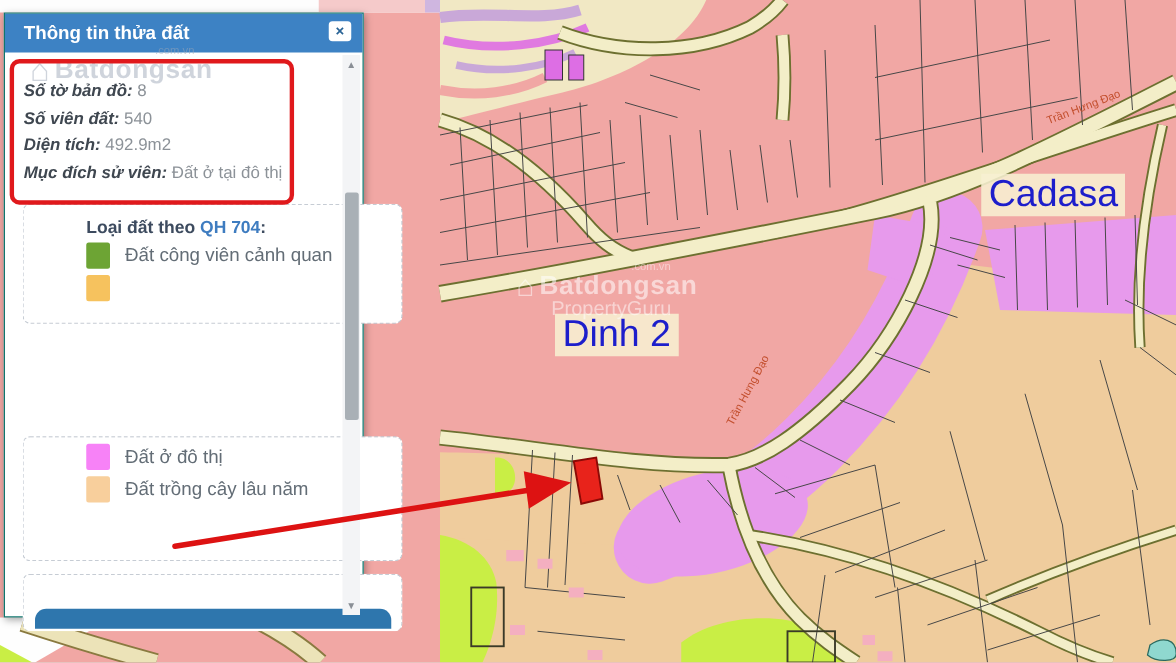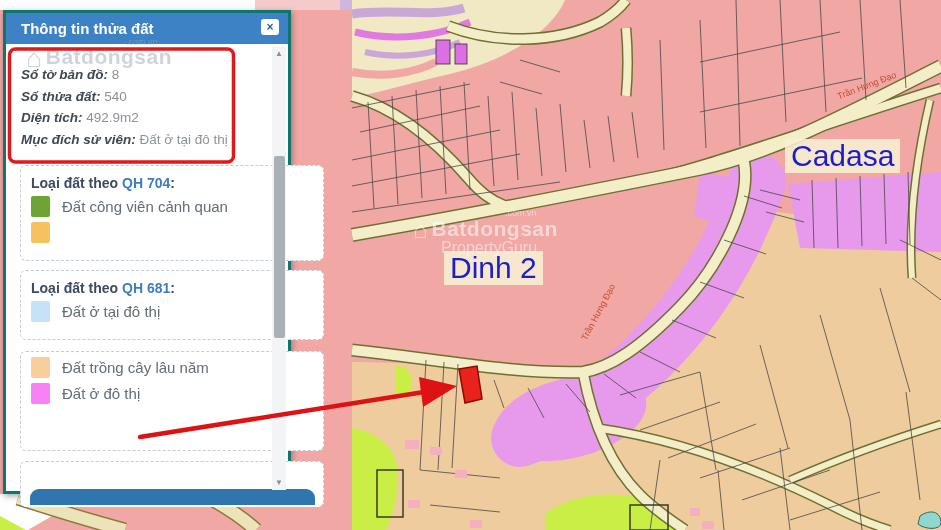--- a/index.html
+++ b/index.html
@@ -24,30 +24,30 @@
   .wm-map .dom{position:absolute;left:92px;top:-8px;font-size:9px;color:rgba(255,255,255,.45);}
   .wm-map .sub{position:absolute;left:28px;top:23px;font-size:16px;color:rgba(255,255,255,.5);}
   .wm-map .house{font-size:24px;vertical-align:-2px;margin-right:4px;color:rgba(255,255,255,.5);}
   .wm-panel{left:20px;top:30px;z-index:12;color:rgba(160,170,185,.5);}
   .wm-panel .brand{font-size:21px;font-weight:bold;letter-spacing:.5px;}
   .wm-panel .dom{position:absolute;left:100px;top:-6px;font-size:9px;}
   .wm-panel .house{font-size:26px;vertical-align:-3px;margin-right:4px;}
 
   
   .panel{position:absolute;left:3px;top:10px;width:288px;height:484px;z-index:10;
-         background:#fff;border:3px solid #0f766e;box-shadow:1px 2px 6px rgba(0,0,0,.35);box-sizing:border-box;}
+         background:#fff;border:1px solid #0f766e;box-shadow:1px 2px 6px rgba(0,0,0,.35);box-sizing:border-box;}
   .panel-header{position:absolute;left:0;top:0;right:0;height:31px;background:#3d82c4;}
   .panel-title{position:absolute;left:15px;top:0;line-height:31px;font-size:15px;font-weight:bold;color:#fff;}
   .close-btn{position:absolute;right:9px;top:6px;width:18px;height:16px;background:#fff;border:none;
              border-radius:3px;color:#2a6496;font-size:12px;font-weight:bold;line-height:16px;
              text-align:center;padding:0;cursor:pointer;}
   .info{position:absolute;left:15px;top:51px;font-size:13.5px;line-height:21.5px;color:#8c9298;}
   .info b{color:#3f4750;font-style:italic;}
   .sec{position:absolute;left:14px;width:304px;border:1px dashed #c6ccd4;border-radius:6px;
-       background:#fff;box-sizing:border-box;}
+       background:#fff;box-sizing:border-box;padding-left:40px;}
   .s1{top:152px;height:96px;} .s2{top:257px;height:70px;} .s3{top:338px;height:100px;}
   .s4{top:448px;height:46px;border-bottom:none;}
   .sec-title{margin:9px 0 2px 10px;font-size:14px;font-weight:bold;color:#3d4b5f;}
   .sec-title a{color:#3e7cc0;text-decoration:none;font-weight:bold;}
   .leg-row{display:flex;align-items:center;margin:5px 0 0 10px;}
   .swatch{width:19px;height:21px;border-radius:2px;margin-right:12px;flex:none;}
   .leg-label{font-size:15px;color:#636d76;}
   .btn-bottom{position:absolute;left:24px;top:476px;width:285px;height:16px;background:#2e76ad;
               border:none;border-radius:9px 9px 0 0;cursor:pointer;}
 
@@ -182,58 +182,48 @@
   </div>
 
   <div class="panel">
     <div class="panel-header">
       <span class="panel-title">Thông tin thửa đất</span>
       <button class="close-btn">×</button>
     </div>
 
     <div class="info">
       <div><b>Số tờ bản đồ:</b> <span>8</span></div>
-      <div><b>Số thửa đất:</b> <span>540</span></div>
+      <div><b>Số viên đất:</b> <span>540</span></div>
       <div><b>Diện tích:</b> <span>492.9m2</span></div>
       <div><b>Mục đích sử viên:</b> <span>Đất ở tại đô thị</span></div>
     </div>
 
     <div class="sec s1">
       <div class="sec-title">
         <span>Loại đất theo</span>
         <a href="#">QH 704</a><span>:</span>
       </div>
       <div class="leg-row">
         <span class="swatch" style="background-color: rgb(109, 164, 52);"></span>
         <span class="leg-label">Đất công viên cảnh quan</span>
       </div>
       <div class="leg-row">
         <span class="swatch" style="background-color: rgb(246, 194, 94);"></span>
       </div>
     </div>
 
-    <div class="sec s2">
-      <div class="sec-title">
-        <span>Loại đất theo</span>
-        <a href="#">QH 681</a><span>:</span>
-      </div>
-      <div class="leg-row">
-        <span class="swatch" style="background-color: rgb(197, 226, 246);"></span>
-        <span class="leg-label">Đất ở tại đô thị</span>
-      </div>
-    </div>
 
     <div class="sec s3">
+      <div class="leg-row">
+        <span class="swatch" style="background-color: rgb(247, 130, 247);"></span>
+        <span class="leg-label">Đất ở đô thị</span>
+      </div>
       <div class="leg-row">
         <span class="swatch" style="background-color: rgb(248, 207, 156);"></span>
         <span class="leg-label">Đất trồng cây lâu năm</span>
-      </div>
-      <div class="leg-row">
-        <span class="swatch" style="background-color: rgb(247, 130, 247);"></span>
-        <span class="leg-label">Đất ở đô thị</span>
       </div>
     </div>
 
     <div class="sec s4"></div>
     <button class="btn-bottom"></button>
 
     <div class="wm wm-panel">
       <span class="house">⌂</span><span class="brand">Batdongsan</span>
       <span class="dom">.com.vn</span>
     </div>

